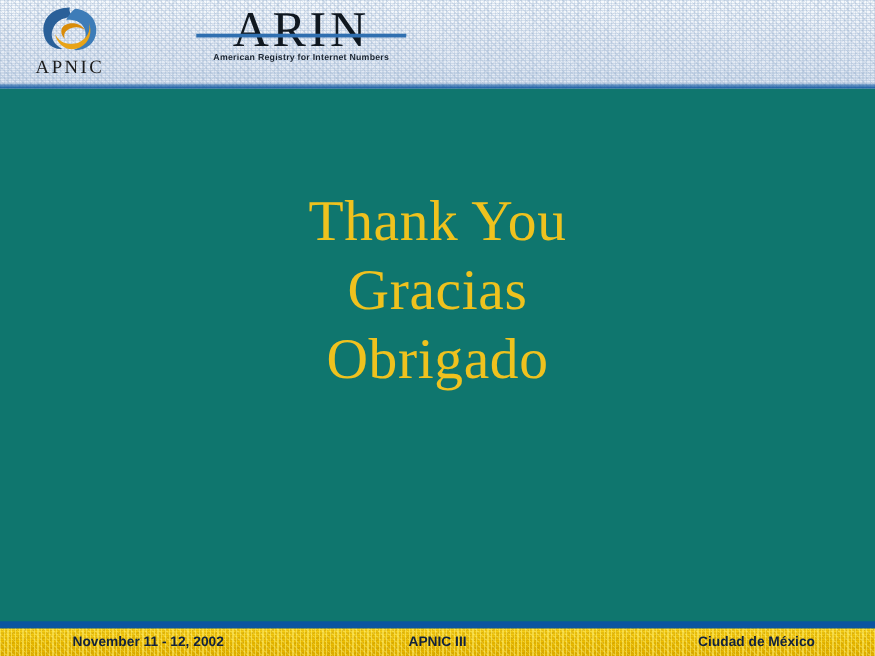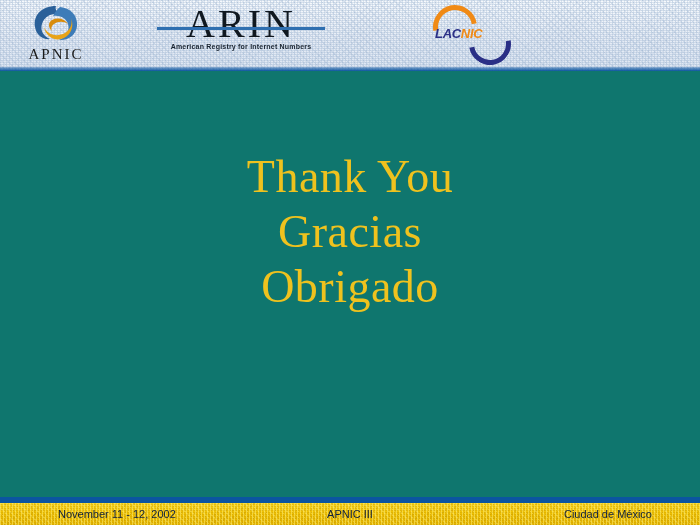--- a/index.html
+++ b/index.html
@@ -194,21 +194,21 @@
       repeating-linear-gradient(0deg,  rgba(196,150,0,0.30) 0px, rgba(196,150,0,0.30) 1px, rgba(0,0,0,0) 1px, rgba(0,0,0,0) 2px),
       repeating-linear-gradient(45deg, rgba(255,246,150,0.30) 0px, rgba(255,246,150,0.30) 1px, rgba(0,0,0,0) 1px, rgba(0,0,0,0) 4px),
       repeating-linear-gradient(-45deg, rgba(180,135,0,0.20) 0px, rgba(180,135,0,0.20) 1px, rgba(0,0,0,0) 1px, rgba(0,0,0,0) 5px),
       linear-gradient(180deg, #f8d21a 0%, #edbe00 50%, #e2b200 100%);
   }
   .footer-text {
     position: absolute;
     top: 4px;
     font-family: "Liberation Sans", sans-serif;
     font-size: 11px;
-    font-weight: normal;
+    font-weight: bold;
     color: #11223d;
     white-space: nowrap;
     line-height: 14px;
   }
   #footer-date   { left: 58px; }
   #footer-event  { left: 0; width: 700px; text-align: center; }
   #footer-place  { right: 48px; }
 </style>
 </head>
 <body>
@@ -226,25 +226,20 @@
       </svg>
       <div id="apnic-text">APNIC</div>
     </div>
 
     <div class="logo" id="logo-arin">
       <div id="arin-word">ARIN</div>
       <div id="arin-rule"></div>
       <div id="arin-tagline">American Registry for Internet Numbers</div>
     </div>
 
-    <div class="logo" id="logo-lacnic">
-      <div id="lacnic-arc-top"></div>
-      <div id="lacnic-arc-bottom"></div>
-      <div id="lacnic-word"><span id="lacnic-lac">LAC</span><span id="lacnic-nic">NIC</span></div>
-    </div>
 
 
     <div id="header-bottom-edge"></div>
   </div>
 
   <div id="body-area">
     <div id="title-block">
       <div class="title-line">Thank You</div>
       <div class="title-line">Gracias</div>
       <div class="title-line">Obrigado</div>

